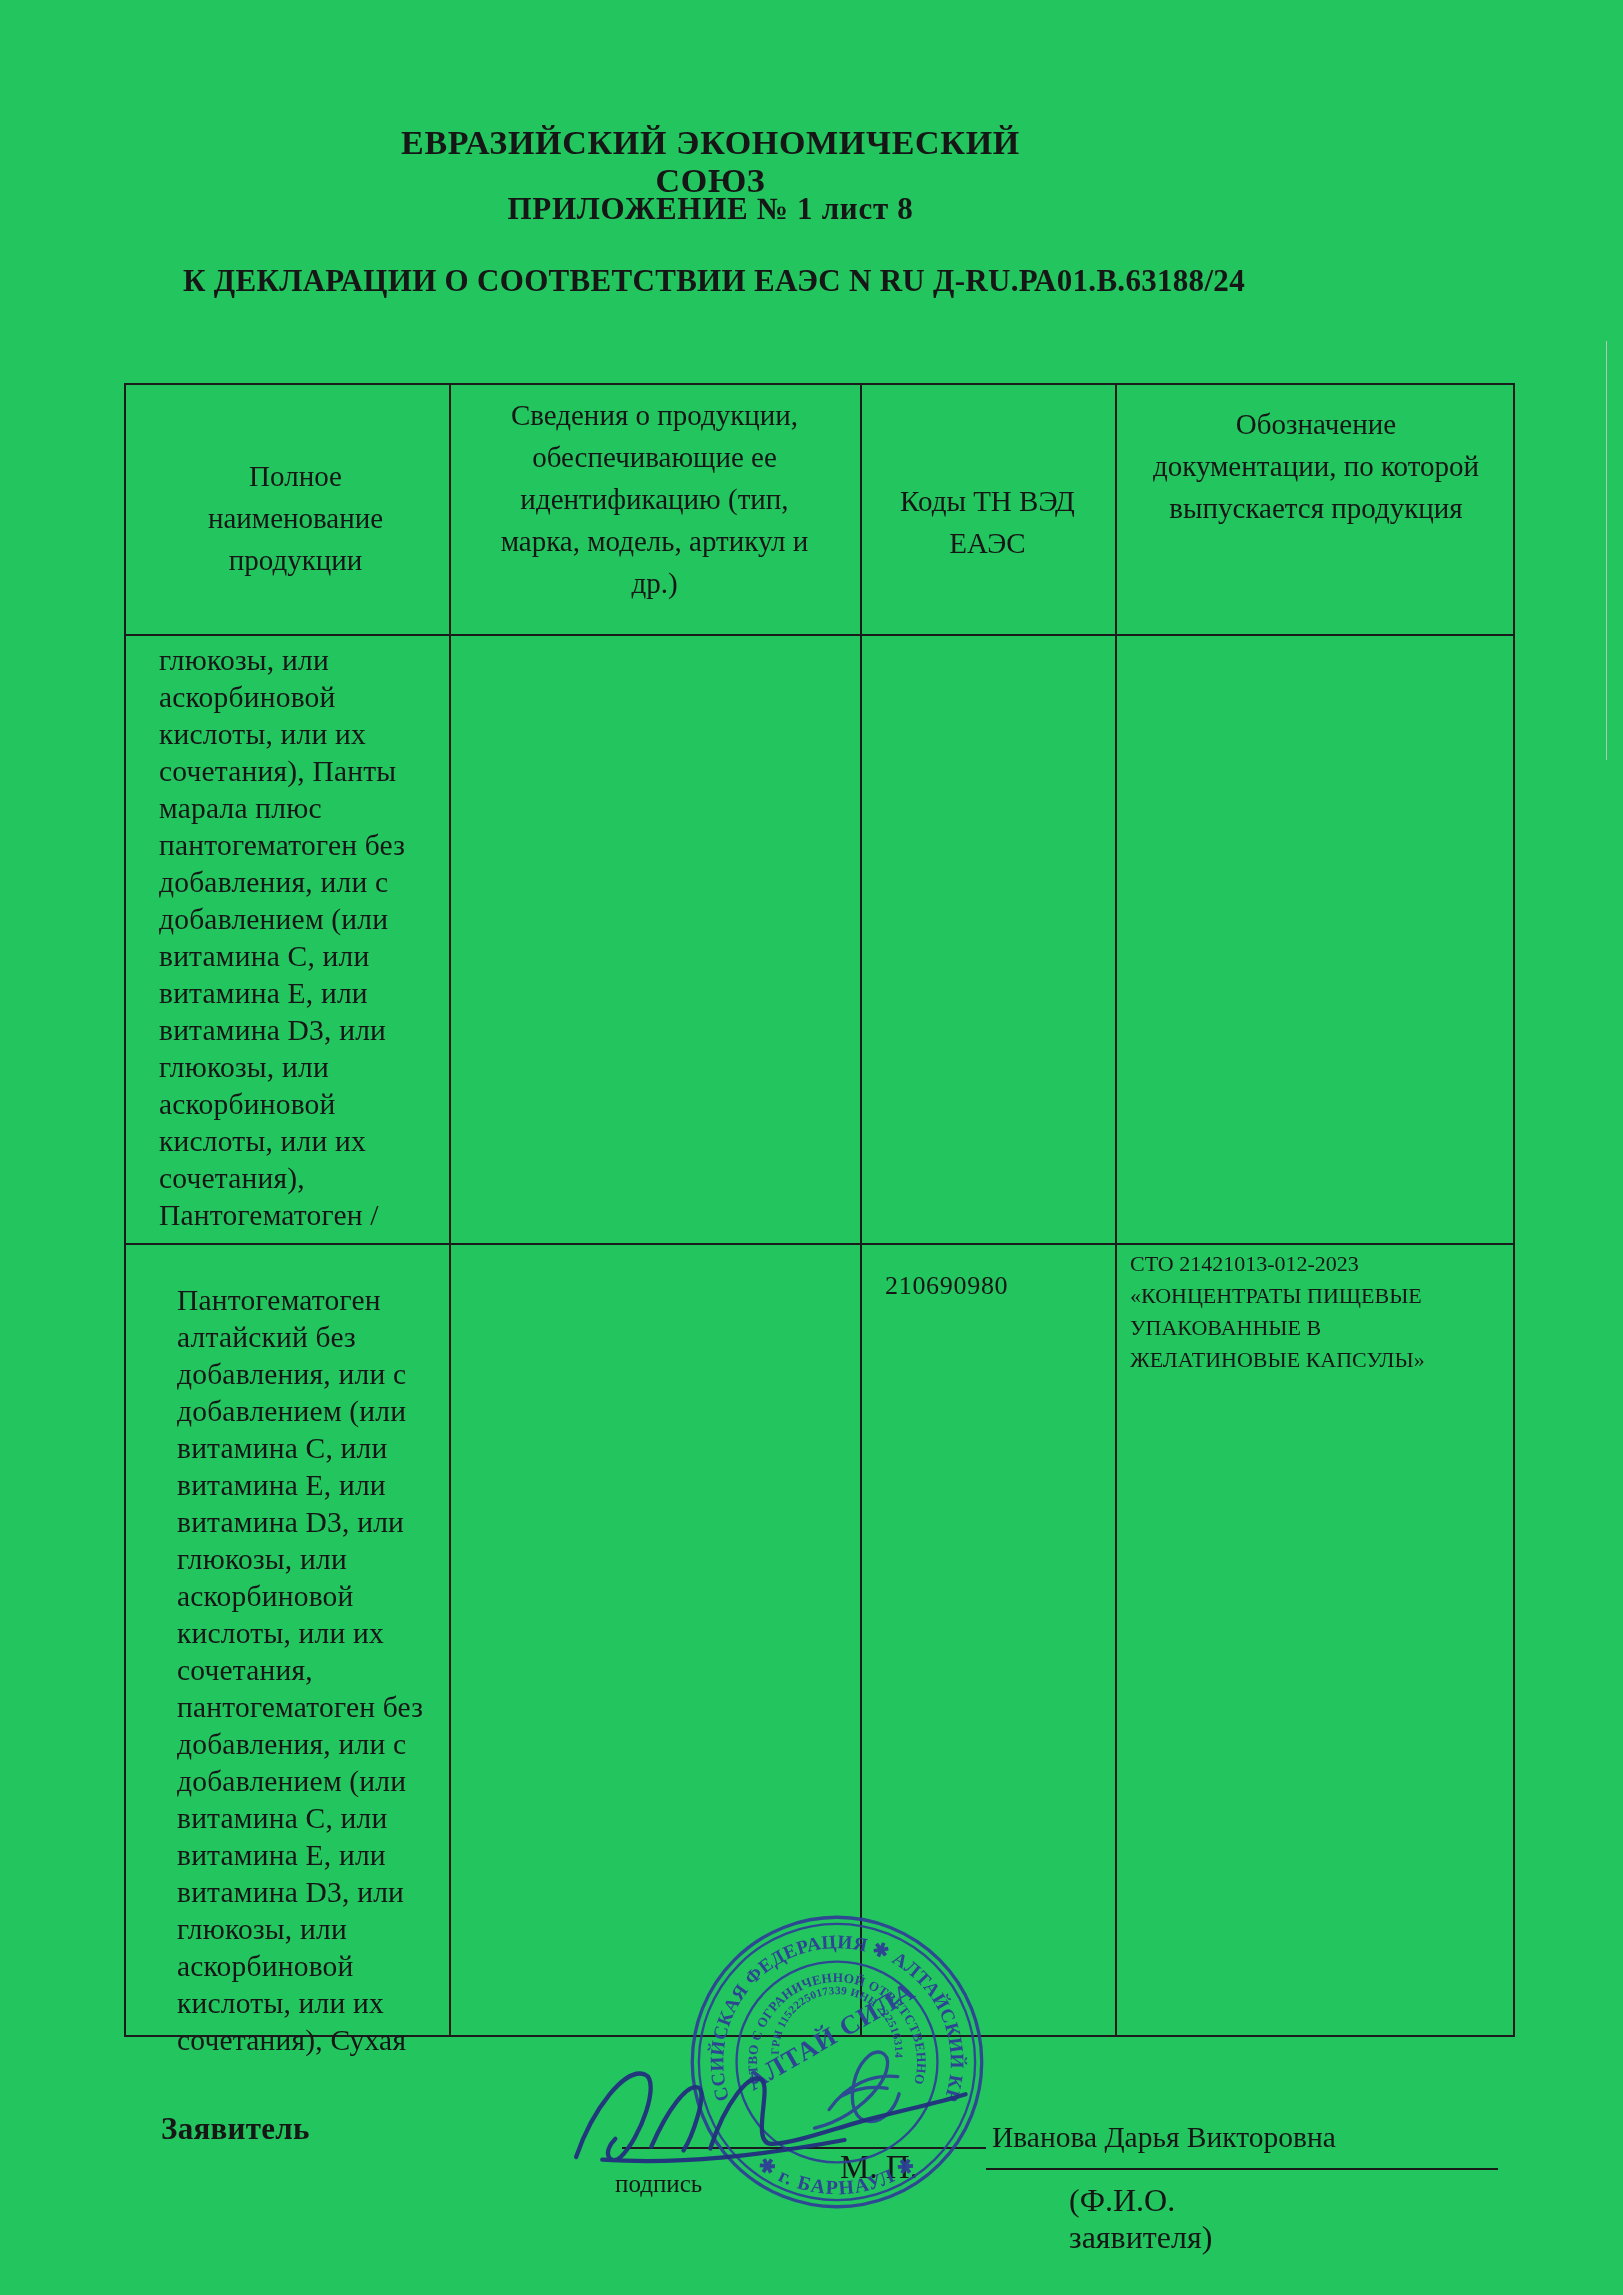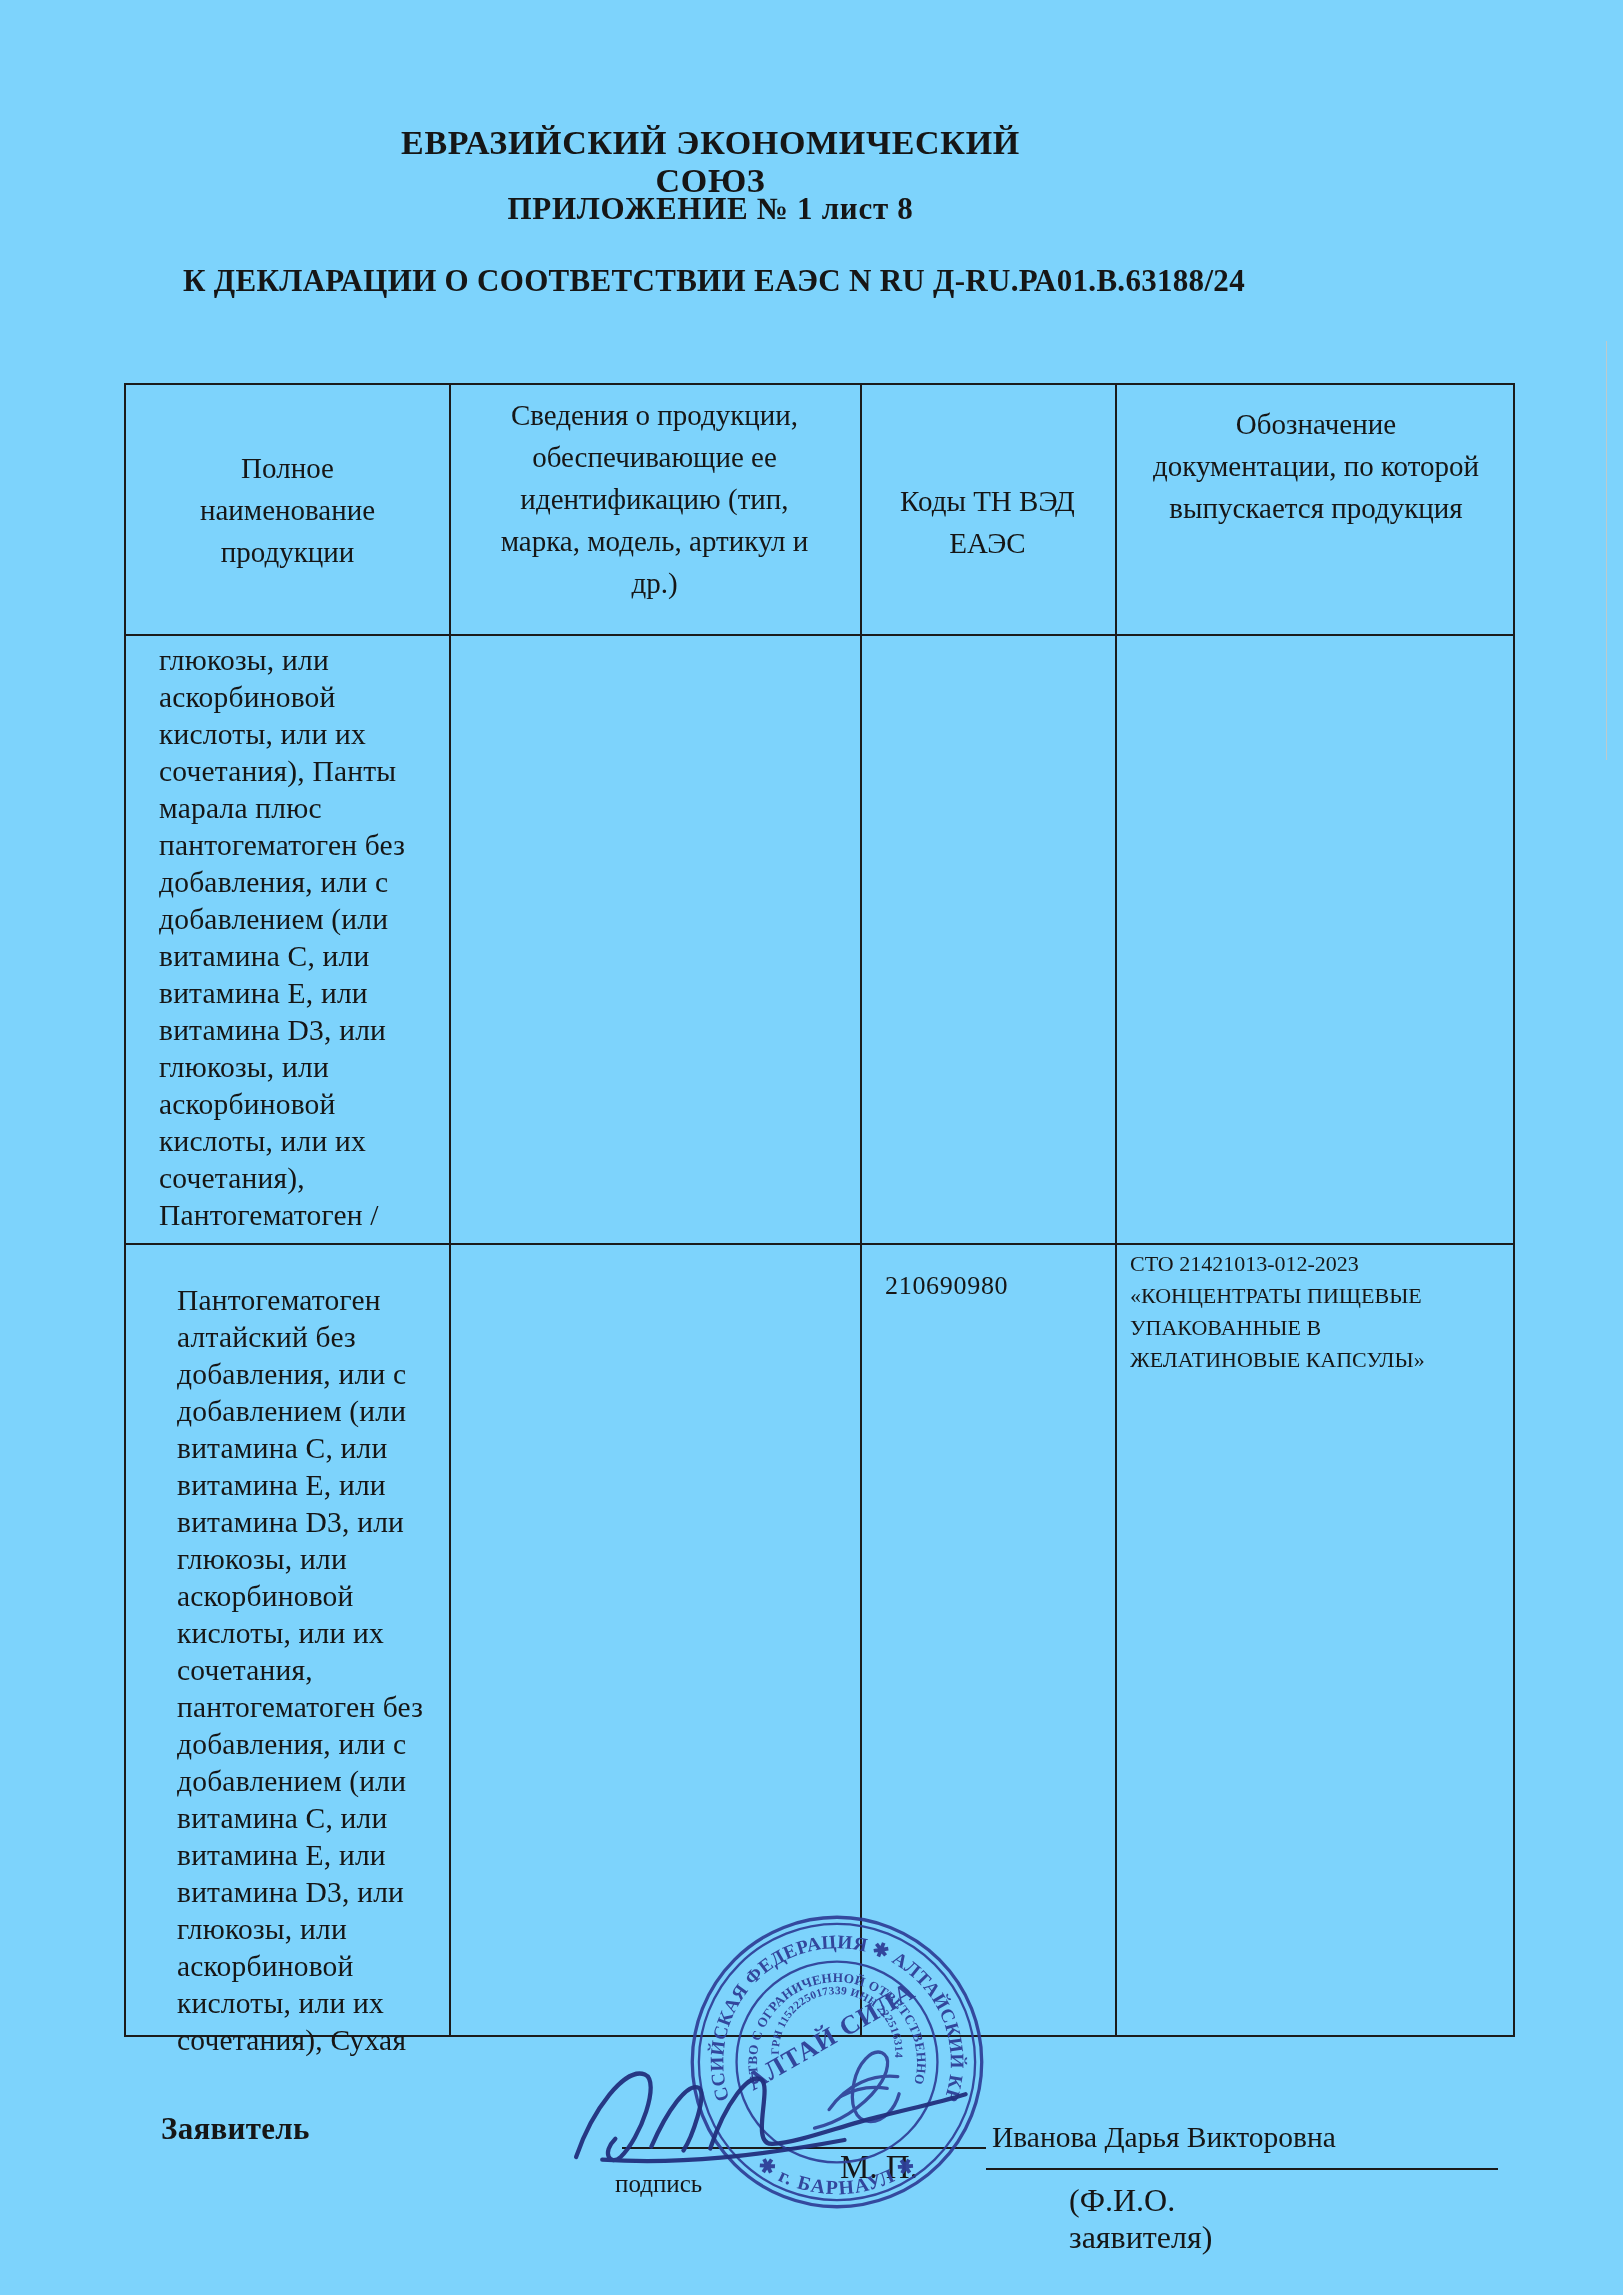--- a/index.html
+++ b/index.html
@@ -1,19 +1,19 @@
 <!DOCTYPE html>
 <html style="font-size:10.5px"><head>
 <meta charset="utf-8">
 <style>
   html,body{margin:0;padding:0;background:#e8e8e6;}
   .page{
     position:relative;
     width:1623px;height:2295px;
-    background:#7dd3fc;
+    background:#22c55e;
     font-family:"Liberation Serif","DejaVu Serif",serif;
     color:#161616;
     overflow:hidden;
   }
   .abs{position:absolute;}
   .center{text-align:center;}
   .title1{font-size:34px;font-weight:bold;letter-spacing:0.7px;}
   .title2{font-size:31px;font-weight:bold;letter-spacing:0.7px;}
   .title3{font-size:31px;font-weight:bold;letter-spacing:0.3px;}
   .tbl{
@@ -45,21 +45,21 @@
   <div class="abs center title3" style="left:59px;top:263px;width:1310px;">К ДЕКЛАРАЦИИ О СООТВЕТСТВИИ ЕАЭС N RU Д-RU.РА01.В.63188/24</div>
 
   <div class="tbl">
 
     <div class="vline" style="left:323px;"></div>
     <div class="vline" style="left:734px;"></div>
     <div class="vline" style="left:989px;"></div>
     <div class="hline" style="top:249px;"></div>
     <div class="hline" style="top:858px;"></div>
 
-    <div class="abs center hcell" style="left:0;top:62px;width:323px;">Полное
+    <div class="abs center hcell" style="left:0;top:70px;width:323px;padding-left:8px;">Полное
 наименование
 продукции</div>
     <div class="abs center hcell" style="left:323px;top:9.2px;width:411px;">Сведения о продукции,
 обеспечивающие ее
 идентификацию (тип,
 марка, модель, артикул и
 др.)</div>
     <div class="abs center hcell" style="left:734px;top:83px;width:255px;margin-top:12px;">Коды ТН ВЭД
 ЕАЭС</div>
     <div class="abs center hcell" style="left:989px;top:18.3px;width:402px;">Обозначение

